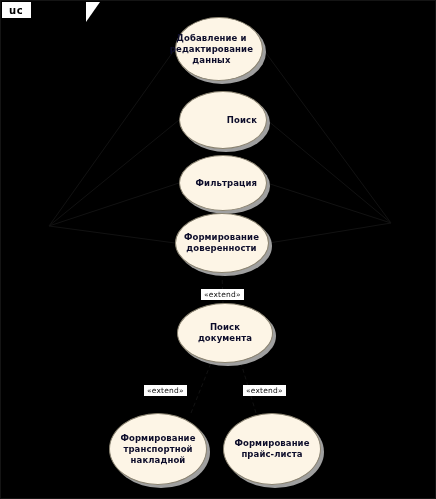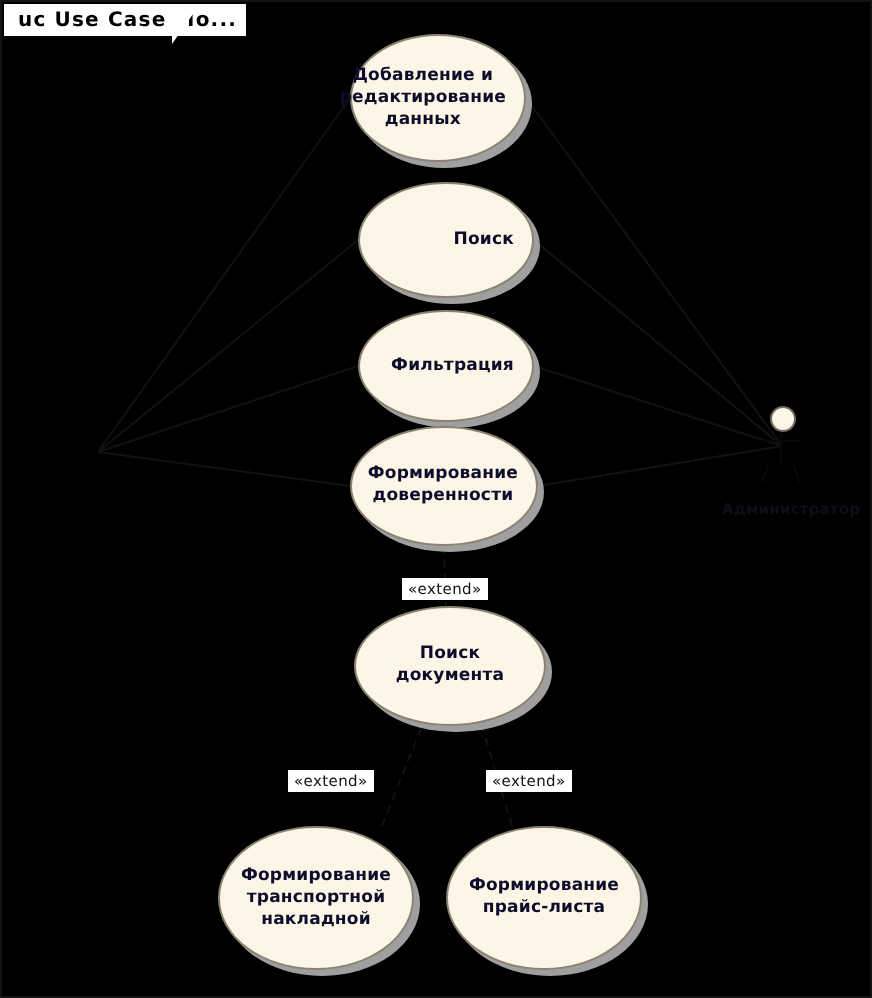--- a/index.html
+++ b/index.html
@@ -158,21 +158,20 @@
     pointer-events: none;
   }
 </style>
 </head>
 <body>
 
 <div id="diagram-frame">
 
   <div id="frame-tab">
     <span class="tab-kind">uc</span>
-    <span>Use Case Mo...</span>
   </div>
   <div id="frame-tab-notch"></div>
 
   <svg id="connectors">
     <g stroke="#121212" stroke-width="1" fill="none">
       <line x1="48" y1="225" x2="174" y2="48"></line>
       <line x1="48" y1="225" x2="178" y2="119"></line>
       <line x1="48" y1="225" x2="178" y2="182"></line>
       <line x1="48" y1="225" x2="174" y2="242"></line>
       <line x1="390" y1="222" x2="262" y2="48"></line>
@@ -207,28 +206,18 @@
 
   <div class="usecase" id="uc-waybill">
     <span class="uc-label">Формирование транспортной накладной</span>
   </div>
 
   <div class="usecase" id="uc-pricelist">
     <span class="uc-label">Формирование прайс-листа</span>
   </div>
 
 
-  <div class="actor" id="actor-right">
-    <div class="actor-head"></div>
-    <div class="actor-body">
-      <div class="stick trunk"></div>
-      <div class="stick arms"></div>
-      <div class="stick leg-l"></div>
-      <div class="stick leg-r"></div>
-    </div>
-    <div class="actor-label">Администратор</div>
-  </div>
 
   <div class="stereotype" id="extend-print">«extend»</div>
   <div class="stereotype" id="extend-waybill">«extend»</div>
   <div class="stereotype" id="extend-pricelist">«extend»</div>
 
 </div>
 
 </body></html>

